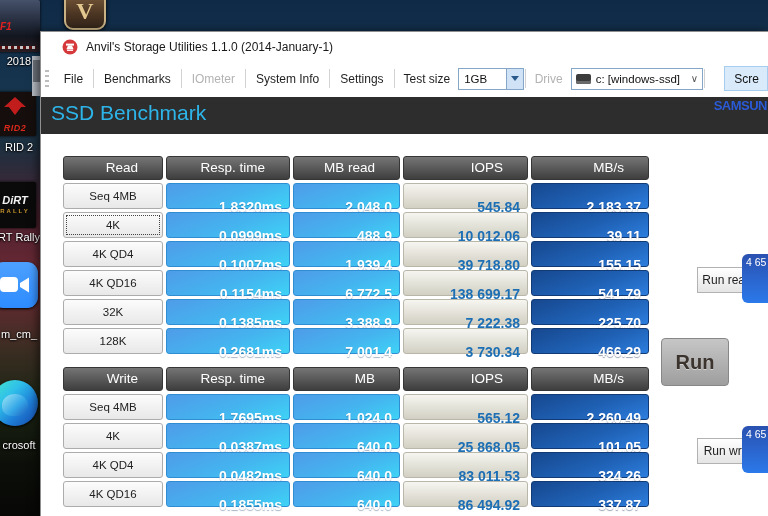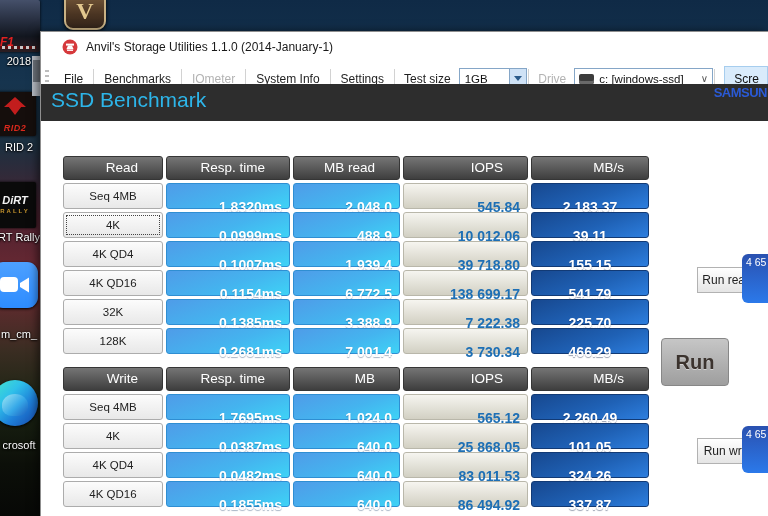--- a/index.html
+++ b/index.html
@@ -5,21 +5,21 @@
   html,body{margin:0;padding:0;background:#000;}
   *{box-sizing:border-box;font-family:"Liberation Sans","DejaVu Sans",sans-serif;}
   .stage{position:relative;width:768px;height:516px;overflow:hidden;
     background:linear-gradient(180deg,#0f2a46 0%,#16344e 16%,#1c3040 28%,#4e2230 42%,#6e2a33 55%,#3a2d22 68%,#1b2413 78%,#0c0f09 90%,#070806 100%);}
   
   .dicon{position:absolute;}
   .dcap{position:absolute;left:-4px;width:46px;text-align:center;font-size:11px;color:#fff;
     text-shadow:0 1px 2px #000,0 0 2px #000;}
   .f1cover{left:-6px;top:0;width:46px;height:52px;border-radius:2px;
     background:linear-gradient(#45506a 0%,#232a3a 45%,#12161f 70%,#2c1d22 100%);box-shadow:0 0 3px #000;}
-  .f1cover .f1mark{position:absolute;left:6px;bottom:3px;font-size:12px;font-weight:bold;font-style:italic;color:#e02020;}
+  .f1cover .f1mark{position:absolute;left:6px;bottom:20px;font-size:10px;font-weight:bold;font-style:italic;color:#e02020;}
   .f1cover .f1stripe{position:absolute;left:2px;bottom:3px;width:40px;height:3px;
     background:repeating-linear-gradient(90deg,#c8c8c8 0 3px,#5a0f0f 3px 6px);}
   .grid2{left:-6px;top:92px;width:42px;height:44px;background:#150e0c;border-radius:2px;box-shadow:0 0 3px #000;}
   .grid2 .emblem{position:absolute;left:10px;top:5px;width:22px;height:18px;background:#c21d1d;
     clip-path:polygon(50% 0,100% 55%,78% 55%,50% 100%,22% 55%,0 55%);}
   .grid2 .gtxt{position:absolute;left:0;bottom:3px;width:100%;text-align:center;
     font-size:9px;font-weight:bold;font-style:italic;color:#d8281c;letter-spacing:0.5px;}
   .dirt{left:-6px;top:182px;width:42px;height:46px;background:#0a0a0a;border-radius:2px;box-shadow:0 0 3px #000;}
   .dirt .dtxt{position:absolute;left:0;top:12px;width:100%;text-align:center;font-size:11px;font-weight:bold;font-style:italic;color:#f2f2f2;}
   .dirt .rtxt{position:absolute;left:0;top:26px;width:100%;text-align:center;font-size:6px;font-weight:bold;color:#c9972e;letter-spacing:2px;}
@@ -52,40 +52,40 @@
   .combo{height:22px;border:1px solid #85a6c7;background:#fff;display:flex;align-items:center;font-size:11.5px;color:#111;}
   .combo.size{width:70px;}
   .combo.drive{width:142px;}
   .combo .ctext{flex:1;padding-left:5px;white-space:nowrap;overflow:hidden;}
   .combo .drop{width:17px;height:100%;background:#cfe2f6;border-left:1px solid #85a6c7;
     display:flex;align-items:center;justify-content:center;}
   .combo .arrow{width:0;height:0;border-left:4px solid transparent;border-right:4px solid transparent;border-top:5px solid #2a5a8a;}
   .combo .chev{width:16px;text-align:center;color:#555;font-size:10px;}
   .driveglyph{width:15px;height:10px;background:#3c3c3c;border-radius:2px;margin-left:4px;
     box-shadow:inset 0 -3px 0 #6a6a6a;}
-  .screbtn{height:25px;padding:0 8px 0 9px;margin-left:8px;background:#d9ebfb;border:1px solid #a6cdee;
+  .screbtn{height:25px;padding:0 8px 0 9px;margin-left:18px;background:#d9ebfb;border:1px solid #a6cdee;
     font-size:12px;color:#111;display:flex;align-items:center;white-space:nowrap;}
-  .banner{position:absolute;left:0;top:52px;width:100%;height:37px;background:#2d2d2d;}
+  .banner{position:absolute;left:0;top:65px;width:100%;height:37px;background:#2d2d2d;}
   .banner .btitle{position:absolute;left:10px;top:4px;font-size:21px;color:#2db5e9;}
   .banner .brand{position:absolute;right:1px;top:1px;font-size:13px;font-weight:bold;color:#2a5ad6;letter-spacing:-0.5px;}
   
   .bench{position:absolute;left:22px;display:grid;grid-template-columns:100px 124px 107px 125px 118px;gap:3px;}
   .bench.read{top:124px;}
   .bench.write{top:335px;}
   .h{height:24px;background:linear-gradient(#757575,#3e3e3e);border:1px solid #363636;border-radius:3px;
     color:#fff;font-size:13.5px;text-align:right;padding:0 24px;line-height:21px;}
   .lbl{height:26px;background:linear-gradient(#fcfcfc,#e8e8e8);border:1px solid #acacac;border-radius:3px;
     color:#222;font-size:11.5px;text-align:center;line-height:24px;cursor:default;}
   .lbl.focused{outline:1px dotted #444;outline-offset:-4px;}
   .num{height:26px;border-radius:3px;font-size:14px;font-weight:bold;text-align:right;padding:11px 7px;line-height:24px;}
   .c-blue{background:linear-gradient(160deg,#4f9ce8 0%,#44b4ef 55%,#3ed3f6 100%);border:1px solid #2f8ed2;
     color:#fff;text-shadow:0 1px 1px rgba(0,40,90,.35);}
   .c-iops{background:linear-gradient(#f6f5f0,#d2d0c3);border:1px solid #b9b7aa;color:#1d6fb5;}
   .c-mbs{background:linear-gradient(160deg,#17488f 0%,#1f61b5 55%,#2d7ede 100%);border:1px solid #123a75;
-    color:#fff;text-shadow:0 1px 1px rgba(0,20,60,.4);text-align:center;}
+    color:#fff;text-shadow:0 1px 1px rgba(0,20,60,.4);}
   
   .btn-small{position:absolute;background:linear-gradient(#ffffff,#e5e5e5);border:1px solid #b2b2b2;border-radius:0;
     font-size:12px;color:#222;display:flex;align-items:center;justify-content:center;cursor:default;margin-left:36px;}
   .runread{left:620px;top:235px;width:60px;height:26px;}
   .runwrite{left:620px;top:406px;width:64px;height:26px;}
   .btn-run{position:absolute;left:620px;top:306px;width:68px;height:48px;
     background:linear-gradient(#c6c6c6,#9e9e9e);border:1px solid #878787;border-radius:4px;
     font-size:20px;font-weight:bold;color:#3b332e;text-shadow:0 1px 0 rgba(255,255,255,.45);
     display:flex;align-items:center;justify-content:center;cursor:default;}
   .score{position:absolute;left:701px;width:64px;border-radius:6px;

